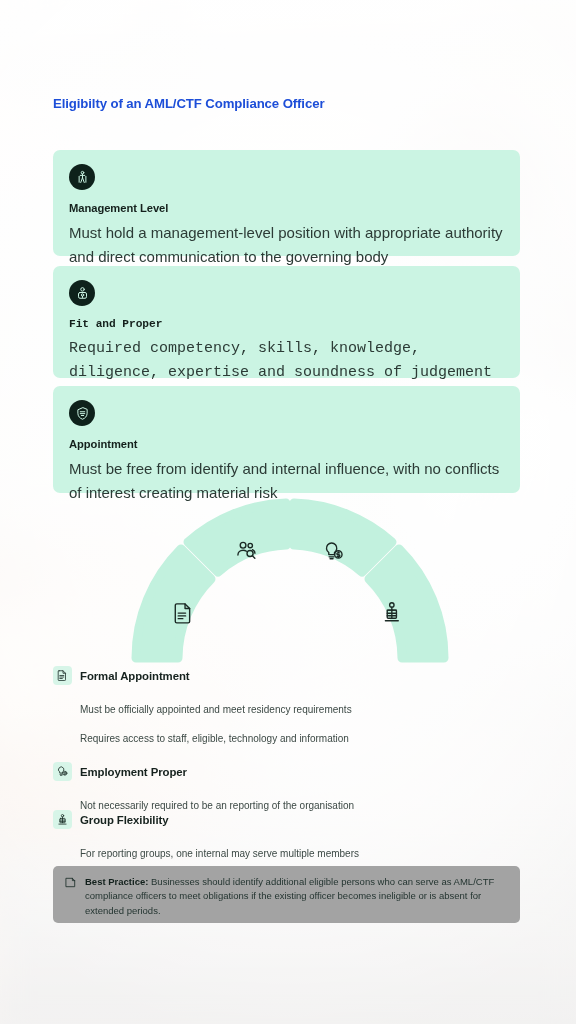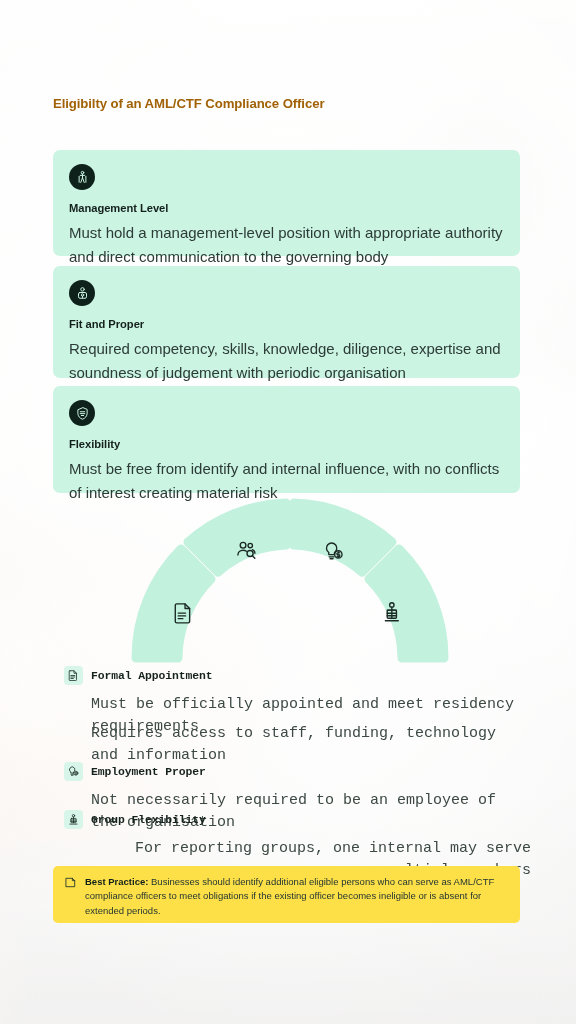--- a/index.html
+++ b/index.html
@@ -95,33 +95,33 @@
     background:
       radial-gradient(ellipse 78% 58% at 50% 44%, rgba(255,255,255,0.93) 0%, rgba(255,255,255,0.80) 52%, rgba(255,255,255,0.42) 100%),
       linear-gradient(180deg, rgba(255,255,255,0.80) 0%, rgba(255,255,255,0.62) 42%, rgba(255,255,255,0.58) 78%, rgba(255,255,255,0.30) 100%);
   }
 
   
   #page { position:absolute; inset:0; z-index:2; }
 
   #page-title {
     position:absolute; left:53px; top:96px;
-    font-size:13.2px; font-weight:700; color:#a16207;
+    font-size:13.2px; font-weight:700; color:#1d4ed8;
     letter-spacing:-0.1px; white-space:nowrap;
   }
 
   
   .req-card {
     position:absolute; left:53px; width:467px;
     background:#cbf4e3;
     border-radius:7px;
     padding:14px 16px 15px 16px;
   }
   #card-0 { top:150px; height:106px; }
-  #card-1 { top:266px; height:112px; }
+  #card-1 { top:266px; height:112px;font-family:Liberation Mono, monospace; }
   #card-2 { top:386px; height:107px; }
 
   .req-badge {
     width:26px; height:26px; border-radius:50%;
     background:#0e211b;
     display:flex; align-items:center; justify-content:center;
     margin-bottom:12px;
   }
   .req-badge svg { display:block; }
   .req-title {
@@ -133,46 +133,46 @@
     max-width:446px;
   }
 
   
   #arc-wrap { position:absolute; left:124px; top:498px; width:328px; height:166px; }
   #arc-wrap svg { display:block; }
   .arc-seg { fill:#c2f1de; }
 
   
   .feat {
-    position:absolute; left:64px; width:467px;font-family:Liberation Mono, monospace;
+    position:absolute; left:53px; width:467px;
   }
   #feat-0 { top:666px; }
   #feat-1 { top:714px; }
   #feat-2 { top:762px; }
-  #feat-3 { top:810px;text-align:right; }
+  #feat-3 { top:810px; }
 
   .feat-head { display:flex; align-items:center; gap:8px; }
   .feat-ico {
     width:19px; height:19px; flex:0 0 19px;
     border-radius:4px; background:#d7f5e8;
     display:flex; align-items:center; justify-content:center;
   }
   .feat-ico svg { display:block; }
   .feat-title {
     font-size:11.4px; font-weight:700; color:#16221e; letter-spacing:-0.08px;
   }
   .feat-desc {
-    margin-left:27px; margin-top:9px;
-    font-size:15px; color:#3c4945; line-height:1.45;
+    margin-left:27px; margin-top:18px;
+    font-size:10px; color:#3c4945; line-height:1.45;
   }
 
   
   #callout {
     position:absolute; left:53px; top:866px; width:467px; height:57px;
-    background:#fde047; border-radius:5px;
+    background:#a3a3a3; border-radius:5px;
     padding:9px 14px 23px 12px;
     display:flex; gap:8px;
   }
   #callout .co-ico { flex:0 0 12px; padding-top:2px; }
   #callout .co-ico svg { display:block; }
   .co-text {
     font-size:9.5px; color:#243531; line-height:1.52;
   }
   .co-text b { font-weight:700; color:#12201c; }
 </style>
@@ -233,21 +233,21 @@
 
   <div class="req-card" id="card-2">
     <div class="req-badge">
       <svg width="15" height="15" viewBox="0 0 24 24" fill="none" stroke="#cbf4e3" stroke-width="1.6" stroke-linecap="round" stroke-linejoin="round">
         <path d="M12 2.8 4.6 6v5.6c0 4.6 3.1 8.1 7.4 9.6 4.3-1.5 7.4-5 7.4-9.6V6z"></path>
         <path d="M8.4 12.2h7.2"></path>
         <path d="M8.4 9.2h7.2"></path>
         <path d="M10.1 15.2h3.8"></path>
       </svg>
     </div>
-    <div class="req-title">Flexibility</div>
+    <div class="req-title">Appointment</div>
     <div class="req-desc">Must be free from identify and internal influence, with no conflicts of interest creating material risk</div>
   </div>
 
   <div id="arc-wrap">
     <svg width="328" height="166" viewBox="0 0 328 166">
 
       <g>
         <path class="arc-seg" d="M10 160 A154 154 0 0 1 55 51 L85 81 A112 112 0 0 0 52 160 Z" transform="translate(2,0)" stroke="#c2f1de" stroke-width="9" stroke-linejoin="round"></path>
       </g>
 
@@ -310,37 +310,37 @@
             <path d="M5.6 14h8"></path>
             <path d="M5.6 17h5"></path>
         </svg>
       </span>
       <span class="feat-title">Formal Appointment</span>
     </div>
     <div class="feat-desc">Must be officially appointed and meet residency requirements</div>
   </div>
 
   <div class="feat" id="feat-1">
-    <div class="feat-desc">Requires access to staff, funding, technology and information</div>
+    <div class="feat-desc">Requires access to staff, eligible, technology and information</div>
   </div>
 
   <div class="feat" id="feat-2">
     <div class="feat-head">
       <span class="feat-ico">
         <svg width="11" height="11" viewBox="0 0 22 22" fill="none" stroke="#1c2e28" stroke-width="1.6" stroke-linecap="round" stroke-linejoin="round">
           <path d="M11.4 11.8a5.4 5.4 0 1 0-6 0v2.2h6z"></path>
           <path d="M5.8 16.4h5.2"></path>
             <path d="M6.8 18.6h3.2"></path>
           <circle cx="15.8" cy="14.4" r="4"></circle>
           <path d="M17.2 12.7h-2a1 1 0 0 0 0 2h1.2a1 1 0 0 1 0 2h-2"></path>
         </svg>
       </span>
       <span class="feat-title">Employment Proper</span>
     </div>
-    <div class="feat-desc">Not necessarily required to be an employee of the organisation</div>
+    <div class="feat-desc">Not necessarily required to be an reporting of the organisation</div>
   </div>
 
   <div class="feat" id="feat-3">
     <div class="feat-head">
       <span class="feat-ico">
         <svg width="11" height="11" viewBox="0 0 22 22" fill="none" stroke="#1c2e28" stroke-width="1.6" stroke-linecap="round" stroke-linejoin="round">
           <circle cx="11" cy="3.4" r="2.4"></circle>
           <path d="M11 5.8v3"></path>
           <rect x="5.8" y="8.8" width="10.4" height="8.6" rx="1"></rect>
           <path d="M11 8.8v8.6"></path>

